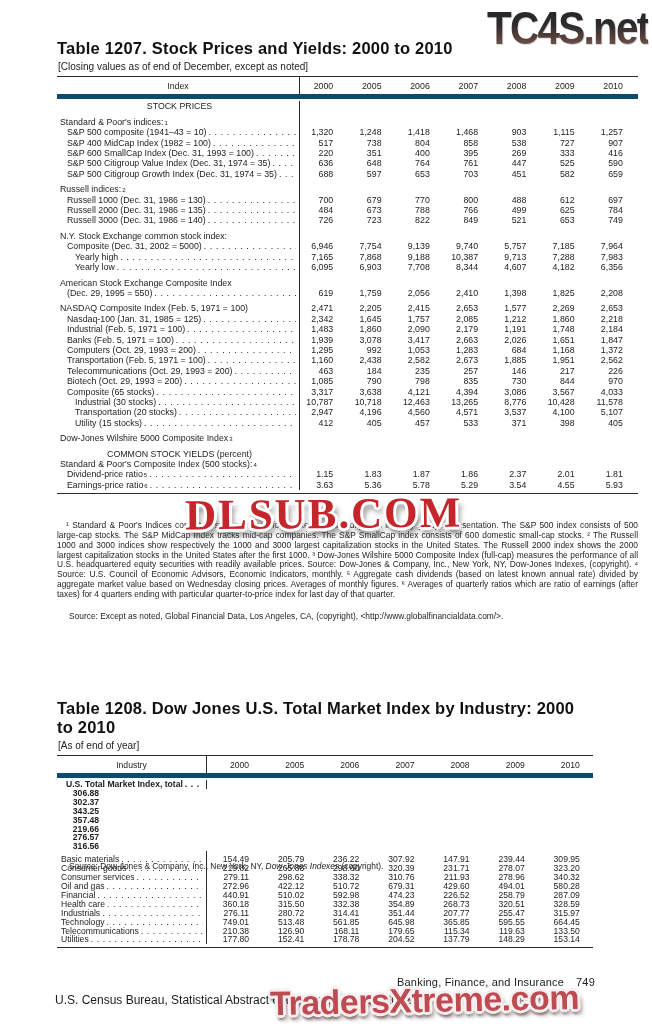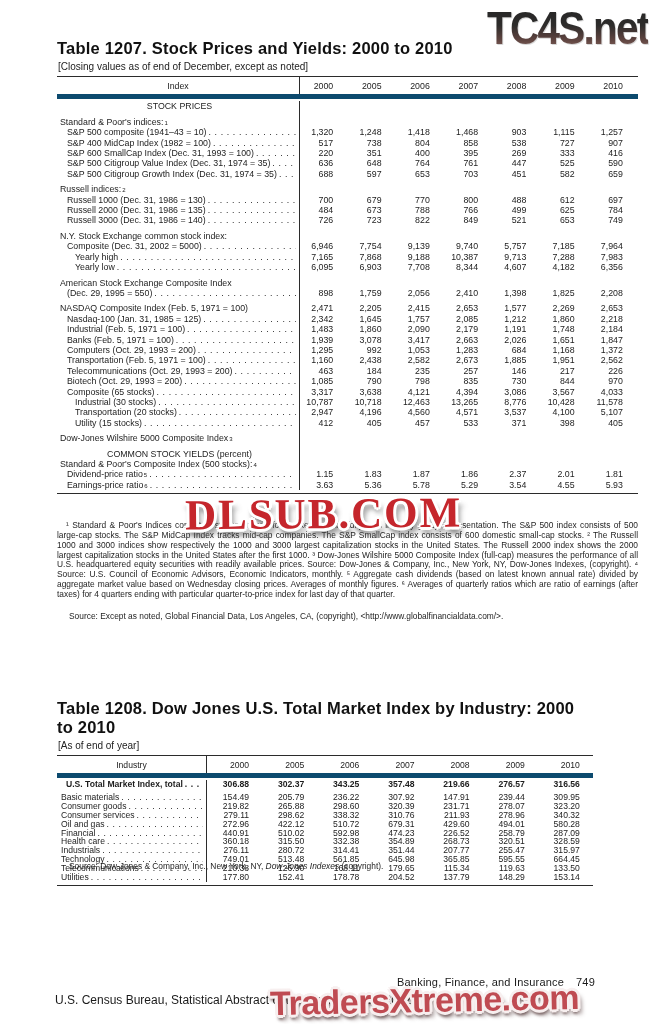--- a/index.html
+++ b/index.html
@@ -19,21 +19,21 @@
   .thead .lcell{text-align:center;justify-content:center;}
   .tbody{padding:2px 0 3px 0;}
   .trow{display:flex;align-items:stretch;}
   .trow.gap>*{padding-top:5px;}
   .lcell{display:flex;align-items:baseline;border-right:1px solid #2b2b2b;overflow:hidden;}
   .lbl{white-space:nowrap;}
   .dots{flex:1;overflow:hidden;white-space:nowrap;margin:0 3px 0 2px;}
   .dots::after{content:". . . . . . . . . . . . . . . . . . . . . . . . . . . . . . . . . . . . . . . . . . . . . . . . . . . . . . . . . . . .";letter-spacing:.6px;}
   .vcell{text-align:right;}
   .trow.section .lcell{justify-content:center;}
-  .trow.bold{font-weight:bold;}
+  .trow.bold{font-weight:bold;flex-direction:column;}
   sup{font-size:6px;line-height:0;margin-left:1px;}
 
   
   #t1207{position:absolute;left:57px;top:39px;width:581px;}
   #t1207-grid{font-size:8.8px;}
   #t1207-grid .trow>*, #t1207-grid .thead>*{line-height:10.4px;}
   #t1207-grid .lcell{width:243px;}
   #t1207-grid .vcell{width:48.28px;padding-right:15px;}
   #t1207-grid .ind0{padding-left:3px;}
   #t1207-grid .ind1{padding-left:10px;}
@@ -273,21 +273,21 @@
           <div class="trow group gap">
             <div class="lcell ind0">
               <span class="lbl">American Stock Exchange Composite Index</span>
             </div>
           </div>
           <div class="trow data">
             <div class="lcell ind1">
               <span class="lbl">(Dec. 29, 1995 = 550)</span>
               <span class="dots"></span>
             </div>
-            <div class="vcell">898</div>
+            <div class="vcell">619</div>
             <div class="vcell">1,759</div>
             <div class="vcell">2,056</div>
             <div class="vcell">2,410</div>
             <div class="vcell">1,398</div>
             <div class="vcell">1,825</div>
             <div class="vcell">2,208</div>
           </div>
           <div class="trow data gap">
             <div class="lcell ind0">
               <span class="lbl">NASDAQ Composite Index (Feb. 5, 1971 = 100)</span>

